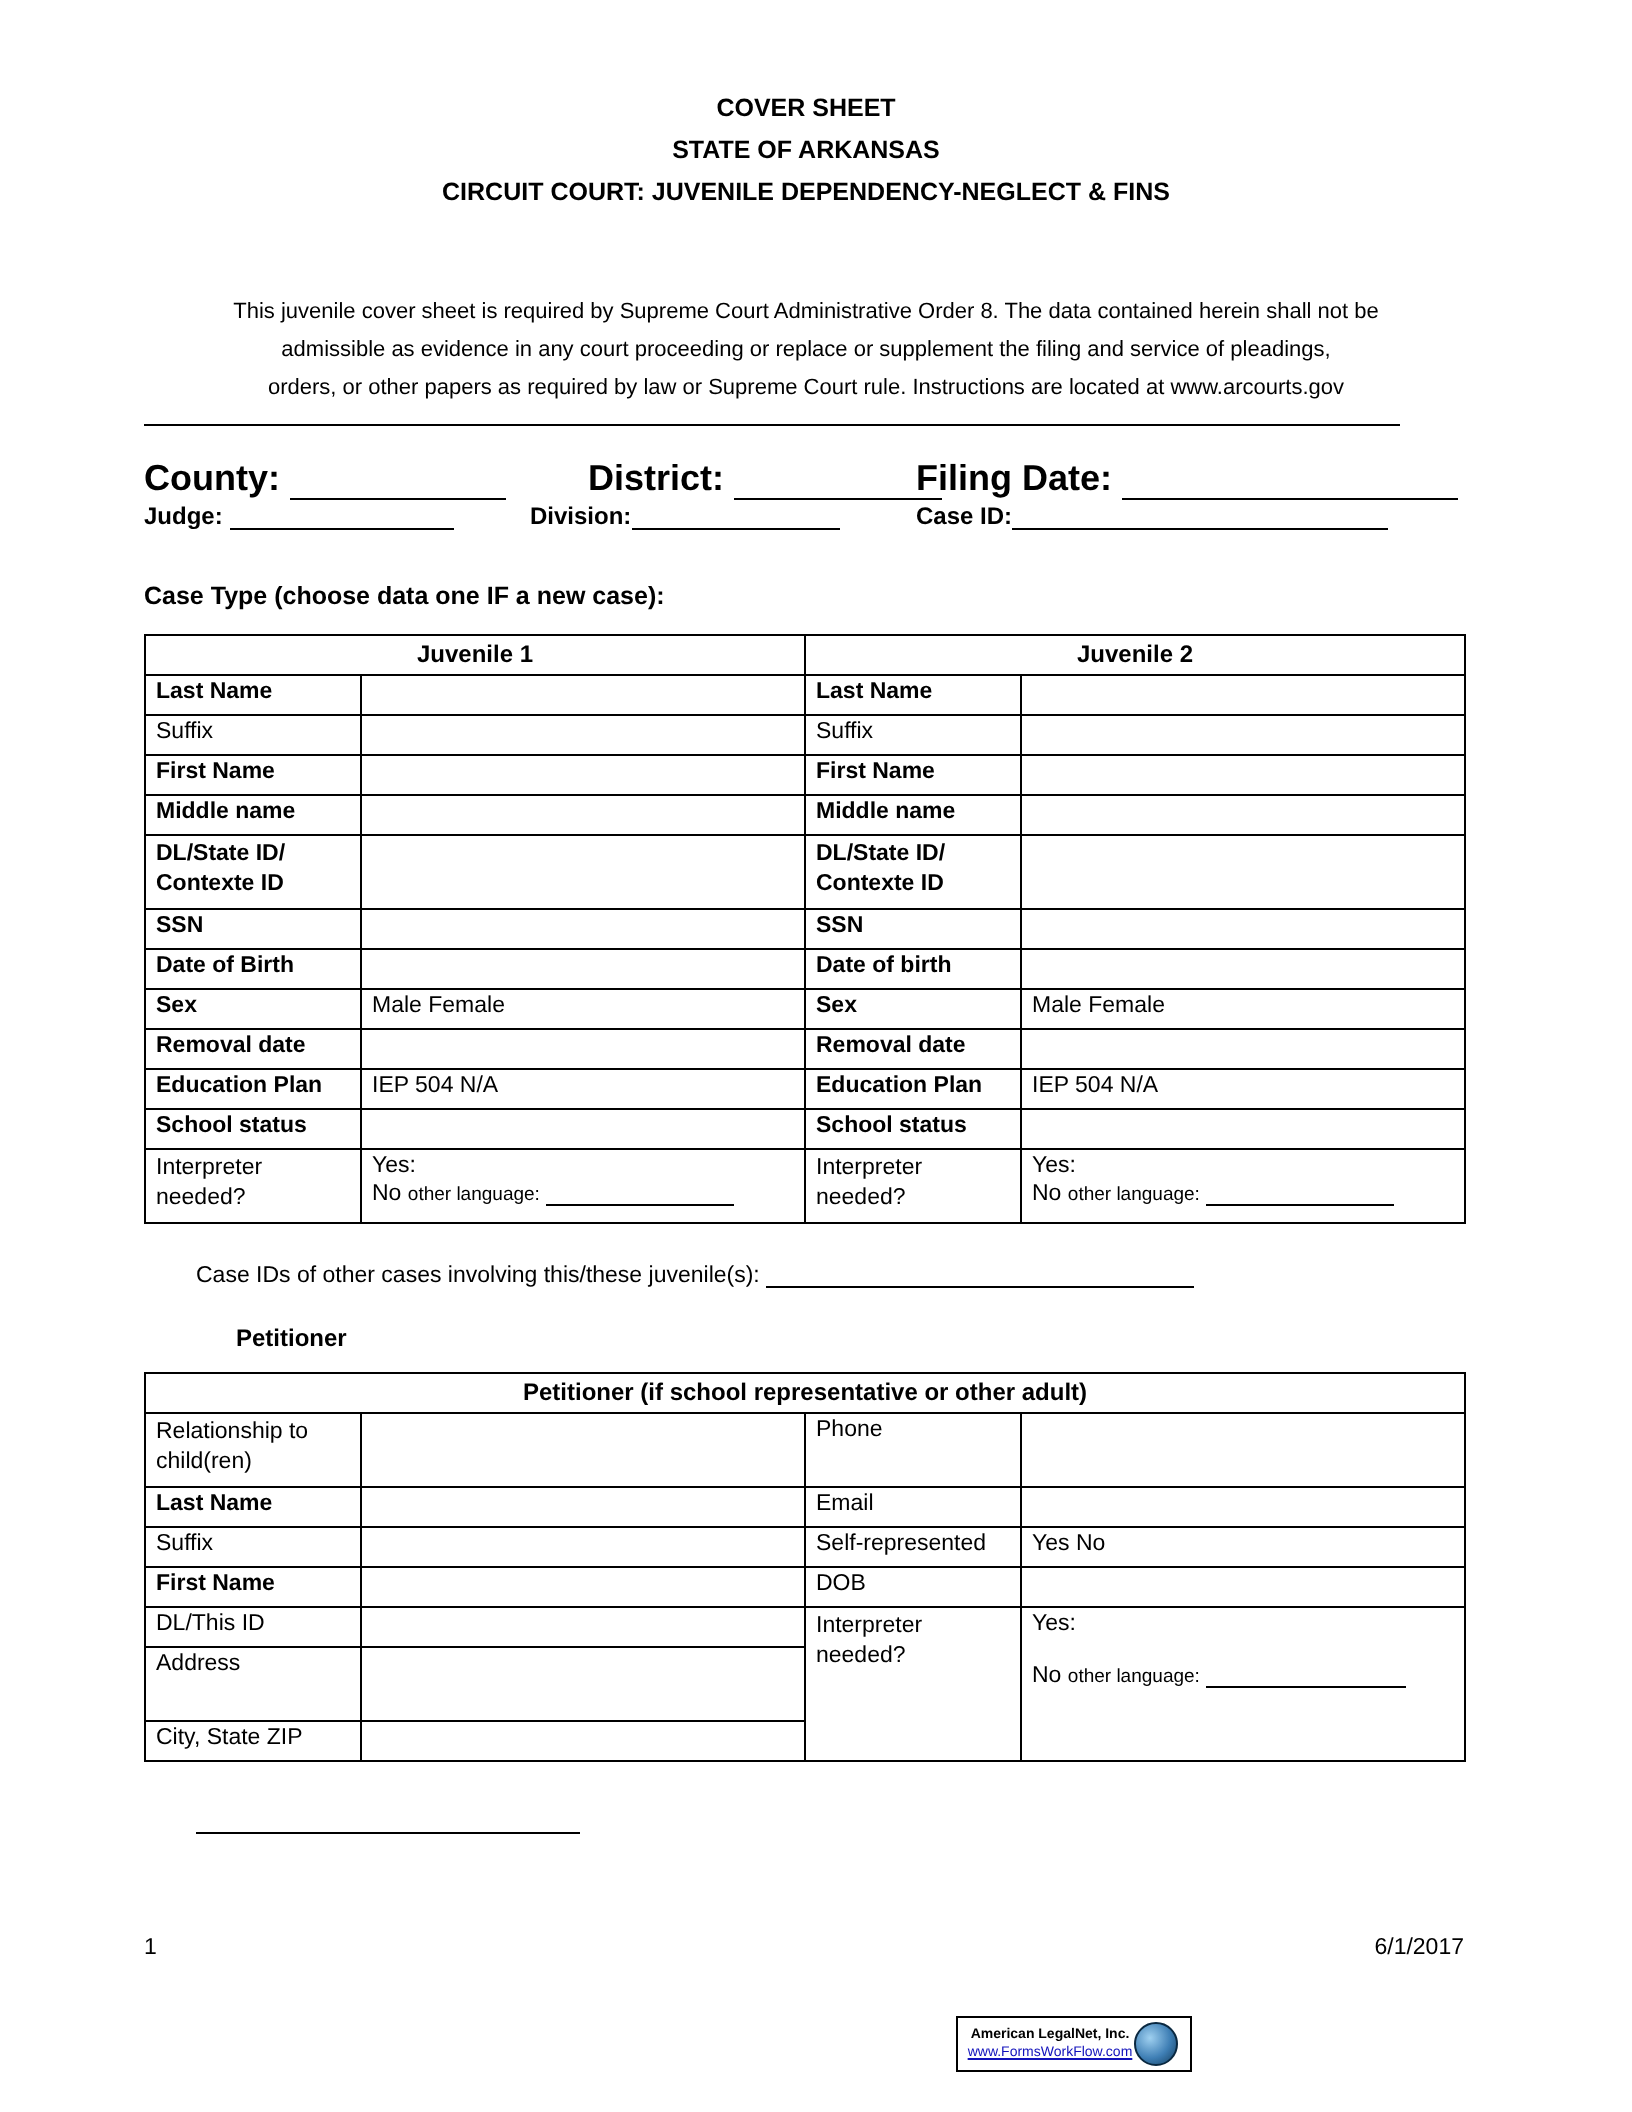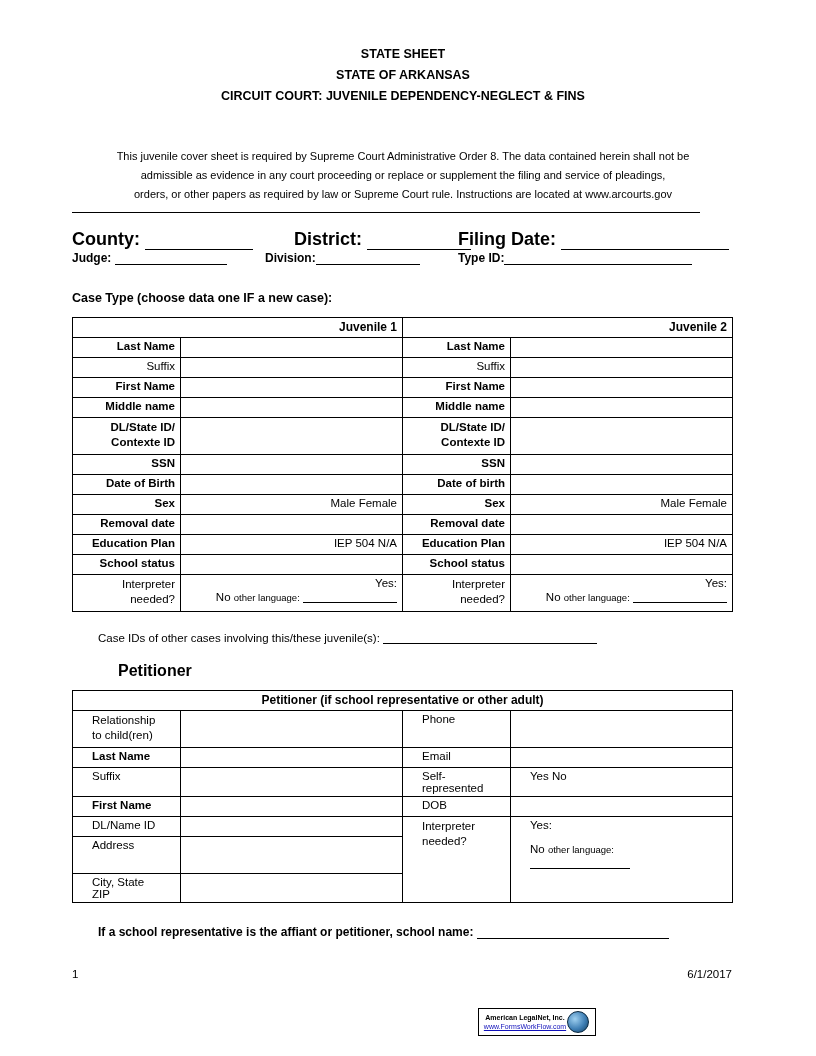--- a/index.html
+++ b/index.html
@@ -79,54 +79,53 @@
     margin-top: 12px;
     width: 660px;
     font-size: 11.5px;
     table-layout: fixed;
   }
   table.grid td, table.grid th {
     border: 1px solid #000;
     padding: 2px 5px;
     vertical-align: top;
     height: 15px;
-    text-align: right;
   }
   .hdr {
     text-align: center;
     font-weight: bold;
     font-size: 12px;
     padding: 3px 5px;
   }
   .lbl-b { font-weight: bold; }
   .lbl-n { font-weight: normal; }
   .small { font-size: 9.5px; }
   .cell-opts { white-space: nowrap; margin-top: 16px; }
   .caseids {
     margin-top: 18px;
     margin-left: 26px;
     font-size: 11.5px;
   }
   .petitioner-hd {
     margin-top: 18px;
     margin-left: 26px;
-    font-size: 16px;
+    font-size: 12px;
     font-weight: bold;
     padding-left: 20px;
   }
   table.grid2 {
     border-collapse: collapse;
     margin-top: 10px;
     width: 660px;
     font-size: 11.5px;
     table-layout: fixed;
   }
   table.grid2 td {
     border: 1px solid #000;
-    padding: 2px 19px;
+    padding: 2px 5px;
     vertical-align: top;
     height: 15px;
   }
   .schoolname {
     margin-top: 22px;
     margin-left: 26px;
     font-size: 12px;
     font-weight: bold;
   }
   .footer {
@@ -166,21 +165,21 @@
   }
   .two-line { line-height: 15px; }
 </style>
 </head>
 <body>
 
 <div class="page">
   <div class="content">
 
     <div class="title-block">
-      <div>STATE SHEET</div>
+      <div>COVER SHEET</div>
       <div>STATE OF ARKANSAS</div>
       <div>CIRCUIT COURT: JUVENILE DEPENDENCY-NEGLECT &amp; FINS</div>
     </div>
 
     <div class="intro">
       <div>This juvenile cover sheet is required by Supreme Court Administrative Order 8. The data contained herein shall not be</div>
       <div>admissible as evidence in any court proceeding or replace or supplement the filing and service of pleadings,</div>
       <div>orders, or other papers as required by law or Supreme Court rule. Instructions are located at www.arcourts.gov</div>
     </div>
 
@@ -188,21 +187,21 @@
 
     <div class="field-row">
       <span class="fld" style="left:0;"><span>County:</span> <span class="uline" style="width:108px;"></span></span>
       <span class="fld" style="left:193px;padding-left:29px;"><span>District:</span> <span class="uline" style="width:104px;"></span></span>
       <span class="fld" style="left:386px;"><span>Filing Date:</span> <span class="uline" style="width:168px;"></span></span>
     </div>
 
     <div class="field-row2">
       <span class="fld" style="left:0;"><span>Judge:</span> <span class="uline" style="width:112px;"></span></span>
       <span class="fld" style="left:193px;"><span>Division:</span><span class="uline" style="width:104px;"></span></span>
-      <span class="fld" style="left:386px;"><span>Type ID:</span><span class="uline" style="width:188px;"></span></span>
+      <span class="fld" style="left:386px;"><span>Case ID:</span><span class="uline" style="width:188px;"></span></span>
     </div>
 
     <div class="casetype">Case Type (choose data one IF a new case):</div>
 
     <table class="grid">
       <colgroup>
         <col style="width:108px">
           <col style="width:222px">
           <col style="width:108px">
           <col style="width:222px">
@@ -333,21 +332,21 @@
         <td class="lbl-n">Self-represented</td>
         <td class="cell-opts">Yes            No</td>
       </tr>
       <tr>
         <td class="lbl-b">First Name</td>
         <td></td>
         <td class="lbl-n">DOB</td>
         <td></td>
       </tr>
       <tr>
-        <td class="lbl-n">DL/Name ID</td>
+        <td class="lbl-n">DL/This ID</td>
         <td></td>
         <td class="lbl-n two-line" rowspan="3">Interpreter needed?</td>
         <td rowspan="3">
           <div>Yes:</div>
           <div style="margin-top:12px;"><span>No</span>
             <span class="small">other language:</span>
             <span class="uline" style="width:100px;"></span></div>
         </td>
       </tr>
       <tr>
@@ -355,21 +354,20 @@
         <td></td>
       </tr>
       <tr>
         <td class="lbl-n">City, State ZIP</td>
         <td></td>
       </tr>
     </tbody>
       </table>
 
     <div class="schoolname">
-      <span>If a school representative is the affiant or petitioner, school name:</span>
       <span class="uline" style="width:192px;"></span>
     </div>
 
   </div>
 
   <div class="footer">
     <span class="pg">1</span>
     <span class="dt">6/1/2017</span>
   </div>
 

